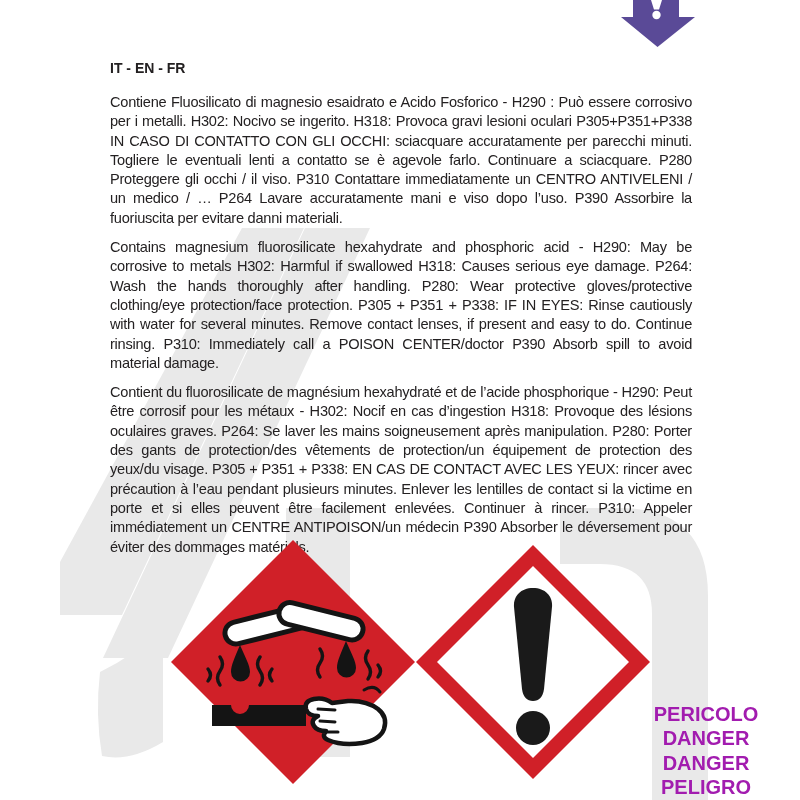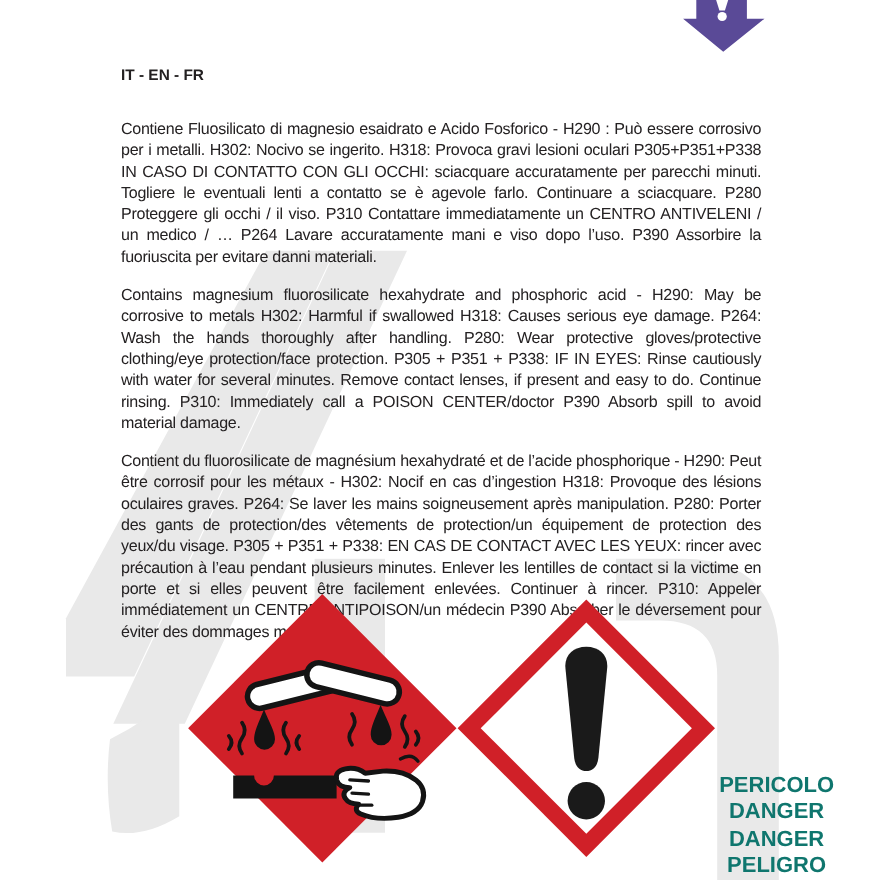--- a/index.html
+++ b/index.html
@@ -15,28 +15,28 @@
   }
   .langs{
     position:absolute;left:110px;top:60px;font-size:14px;font-weight:700;
     color:#232021;white-space:nowrap;text-align:right;
   }
   .hazard-block{
     position:absolute;left:110px;top:93px;width:582px;
     font-size:14.6px;line-height:19.3px;letter-spacing:-.25px;
     text-align:justify;color:#242122;
   }
-  .hazard-block p{margin:16px 0 10px 0;}
+  .hazard-block p{margin:0 0 10px 0;}
   .picto{position:absolute;}
   .picto-ghs05{left:168px;top:537px;width:250px;height:250px;}
   .picto-ghs07{left:413px;top:542px;width:240px;height:240px;}
   .arrow{position:absolute;left:620px;top:0;width:76px;height:48px;}
   .signal{
     position:absolute;left:640px;top:702px;width:132px;text-align:center;
-    font-size:20px;line-height:24.4px;font-weight:700;color:#0f766e;
+    font-size:20px;line-height:24.4px;font-weight:700;color:#a21caf;
     letter-spacing:0;
   }
 </style>
 </head>
 <body>
 
 <div class="page">
 
   <svg class="watermark" width="800" height="800" viewBox="0 0 800 800" aria-hidden="true">
     <g fill="#e9e9e9">

